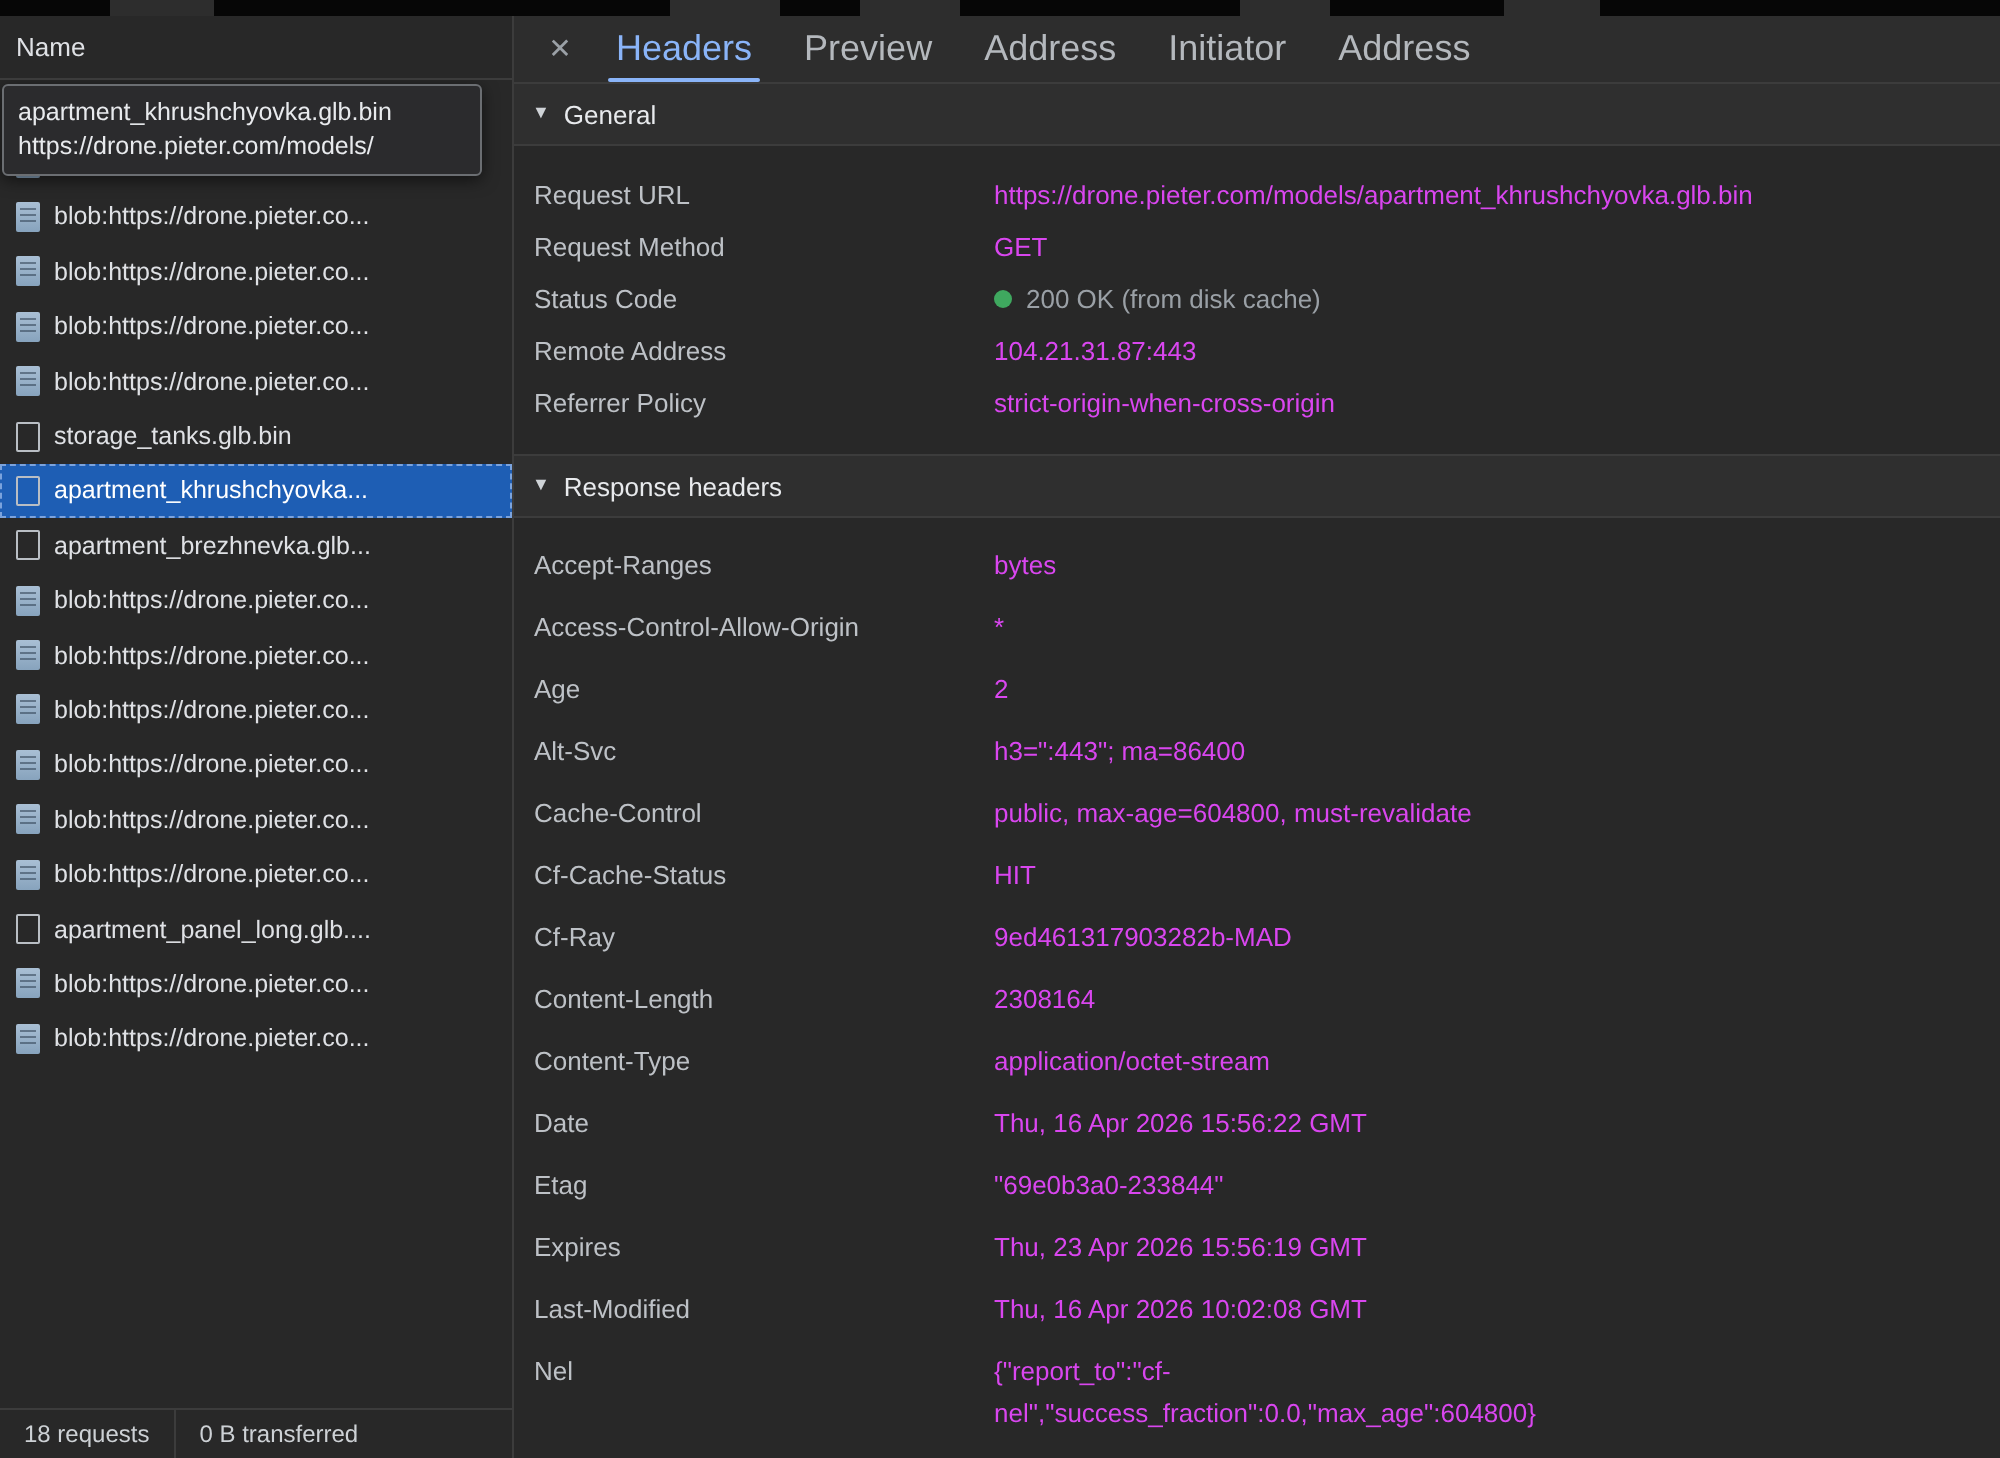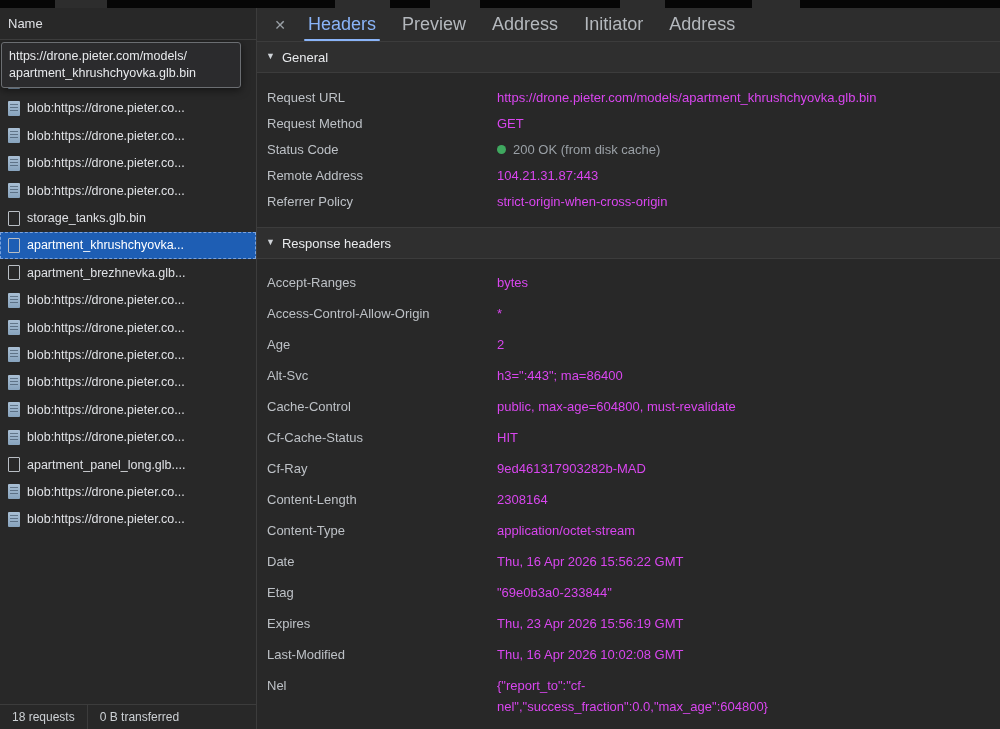--- a/index.html
+++ b/index.html
@@ -153,22 +153,22 @@
         <div class="req-row">
           <span class="ficon blob"></span>
           <span class="req-label">blob:https://drone.pieter.co...</span>
         </div>
         <div class="req-row">
           <span class="ficon blob"></span>
           <span class="req-label">blob:https://drone.pieter.co...</span>
         </div>
 
         <div class="url-tooltip">
+          <div>apartment_khrushchyovka.glb.bin</div>
           <div>https://drone.pieter.com/models/</div>
-          <div>apartment_khrushchyovka.glb.bin</div>
         </div>
       </div>
 
       <div class="left-footer">
         <div class="footer-item">18 requests</div>
         <div class="footer-vdiv"></div>
         <div class="footer-item">0 B transferred</div>
       </div>
     </div>
 

